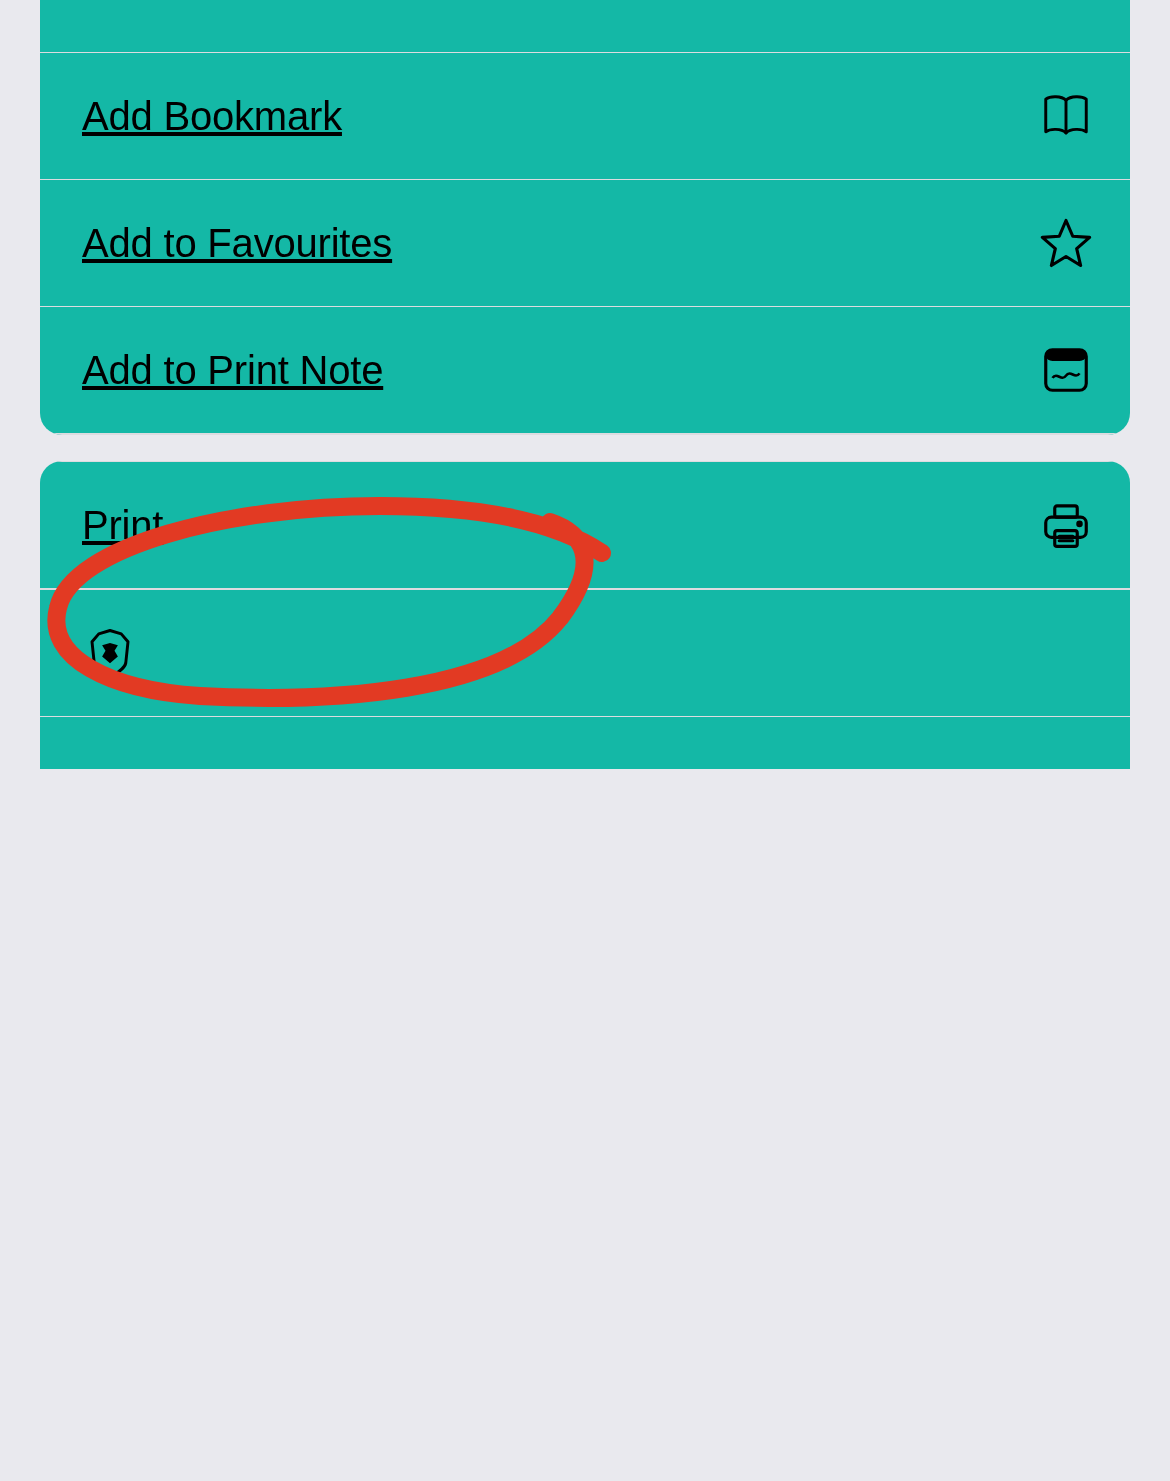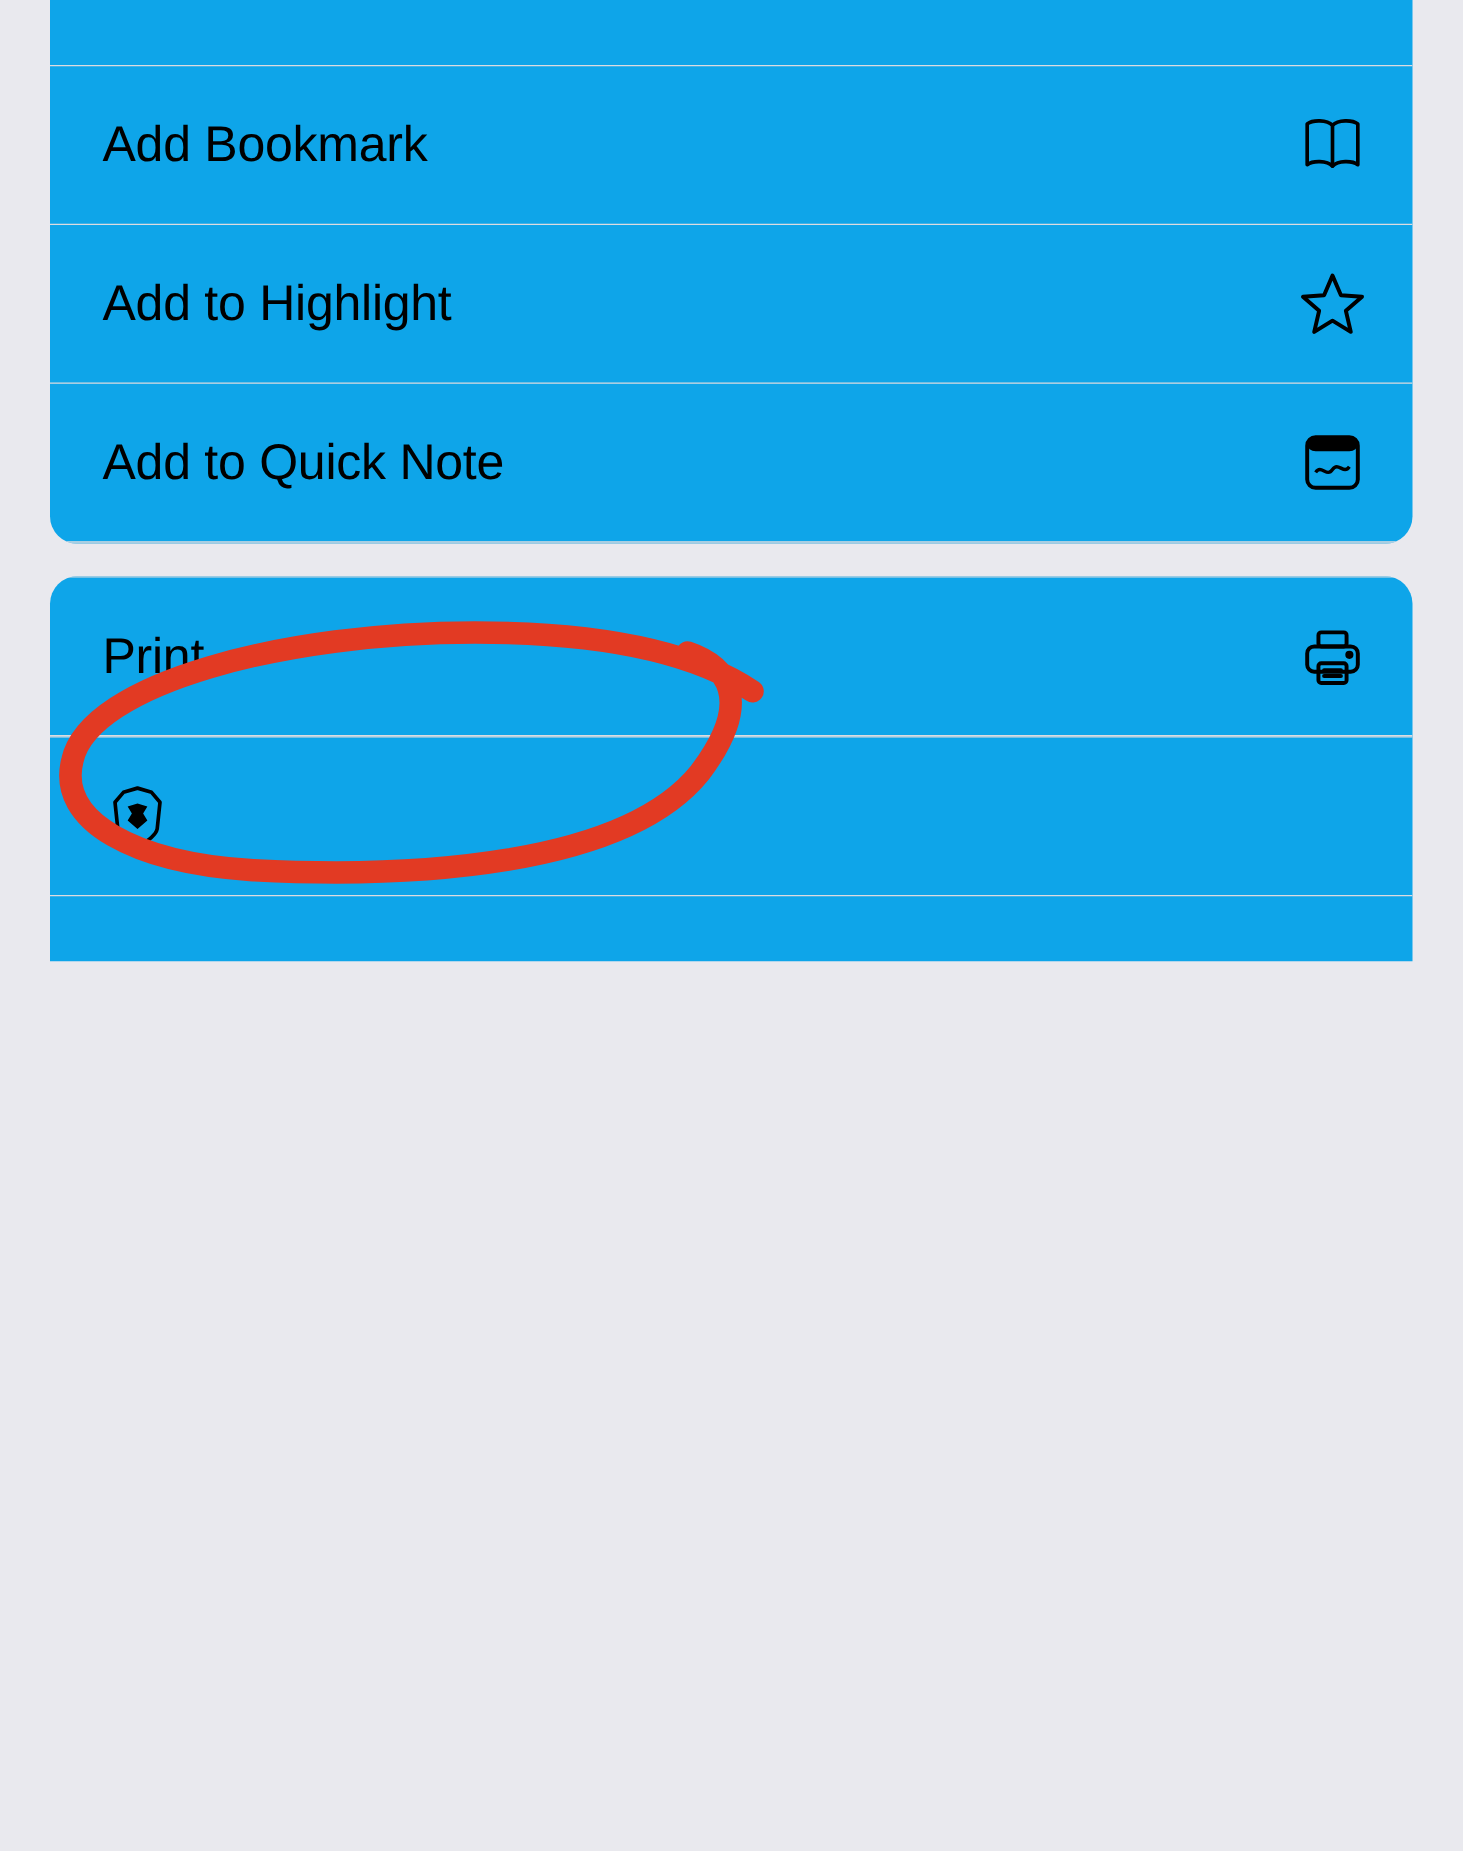--- a/index.html
+++ b/index.html
@@ -17,24 +17,25 @@
     height: 1481px;
     position: relative;
   }
   .sheet {
     position: absolute;
     left: 0; right: 0; top: 0; bottom: 0;
     background: #e9e9ee;
     padding: 0 40px 0 40px;
   }
   .group {
-    background: #0ea5e9;
+    background: #14b8a6;
     border-radius: 22px;
     overflow: hidden;
     margin-bottom: 26px;
+    text-decoration: underline;
   }
   .group.top {
     border-top-left-radius: 0;
     border-top-right-radius: 0;
     margin-top: 0;
   }
   .group.bottom {
     border-bottom-left-radius: 0;
     border-bottom-right-radius: 0;
     margin-bottom: 0;
@@ -96,31 +97,31 @@
         <span class="icon">
           <svg viewBox="0 0 48 48" fill="none" stroke="currentColor" stroke-width="2.6" stroke-linecap="round" stroke-linejoin="round">
             <path d="M24 10 C20 6, 10 6, 6 9 V38 C10 35, 20 35, 24 39 C28 35, 38 35, 42 38 V9 C38 6, 28 6, 24 10 Z"></path>
             <path d="M24 10 V39"></path>
           </svg>
         </span>
       </div>
       <div class="sep"></div>
 
       <div class="row">
-        <span class="label">Add to Highlight</span>
+        <span class="label">Add to Favourites</span>
         <span class="icon">
           <svg viewBox="0 0 48 48" fill="none" stroke="currentColor" stroke-width="2.8" stroke-linejoin="round">
             <path d="M24 4 L30 18 L45 19 L33.5 29 L37 44 L24 36 L11 44 L14.5 29 L3 19 L18 18 Z"></path>
           </svg>
         </span>
       </div>
       <div class="sep"></div>
 
       <div class="row">
-        <span class="label">Add to Quick Note</span>
+        <span class="label">Add to Print Note</span>
         <span class="icon">
           <svg viewBox="0 0 48 48" fill="none" stroke="currentColor" stroke-width="2.8" stroke-linejoin="round">
             <rect x="6" y="6" width="36" height="36" rx="6"></rect>
             <rect x="6" y="6" width="36" height="10" rx="6" fill="currentColor" stroke="none"></rect>
             <path d="M12 31 C16 25, 20 35, 24 29 C28 23, 32 33, 36 27" stroke-width="2.4"></path>
           </svg>
         </span>
       </div>
       <div class="sep"></div>
 

